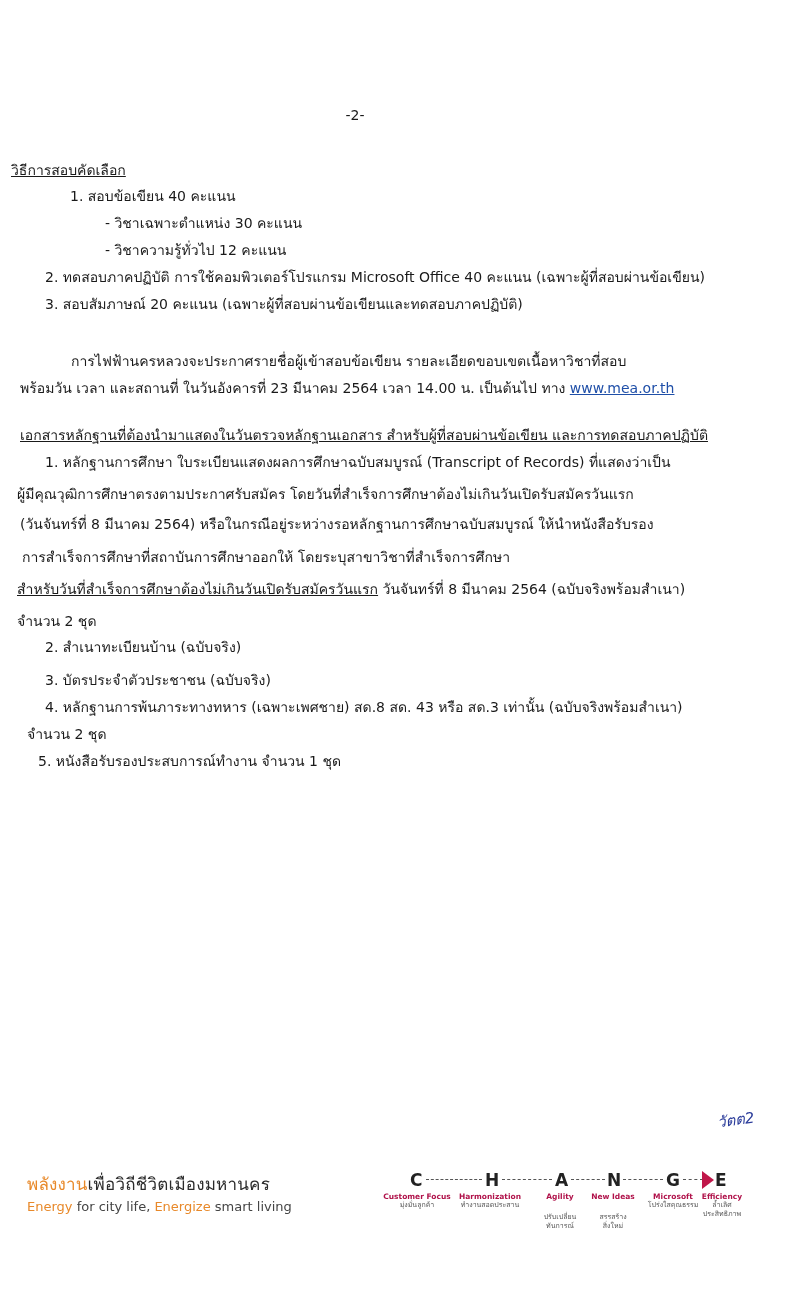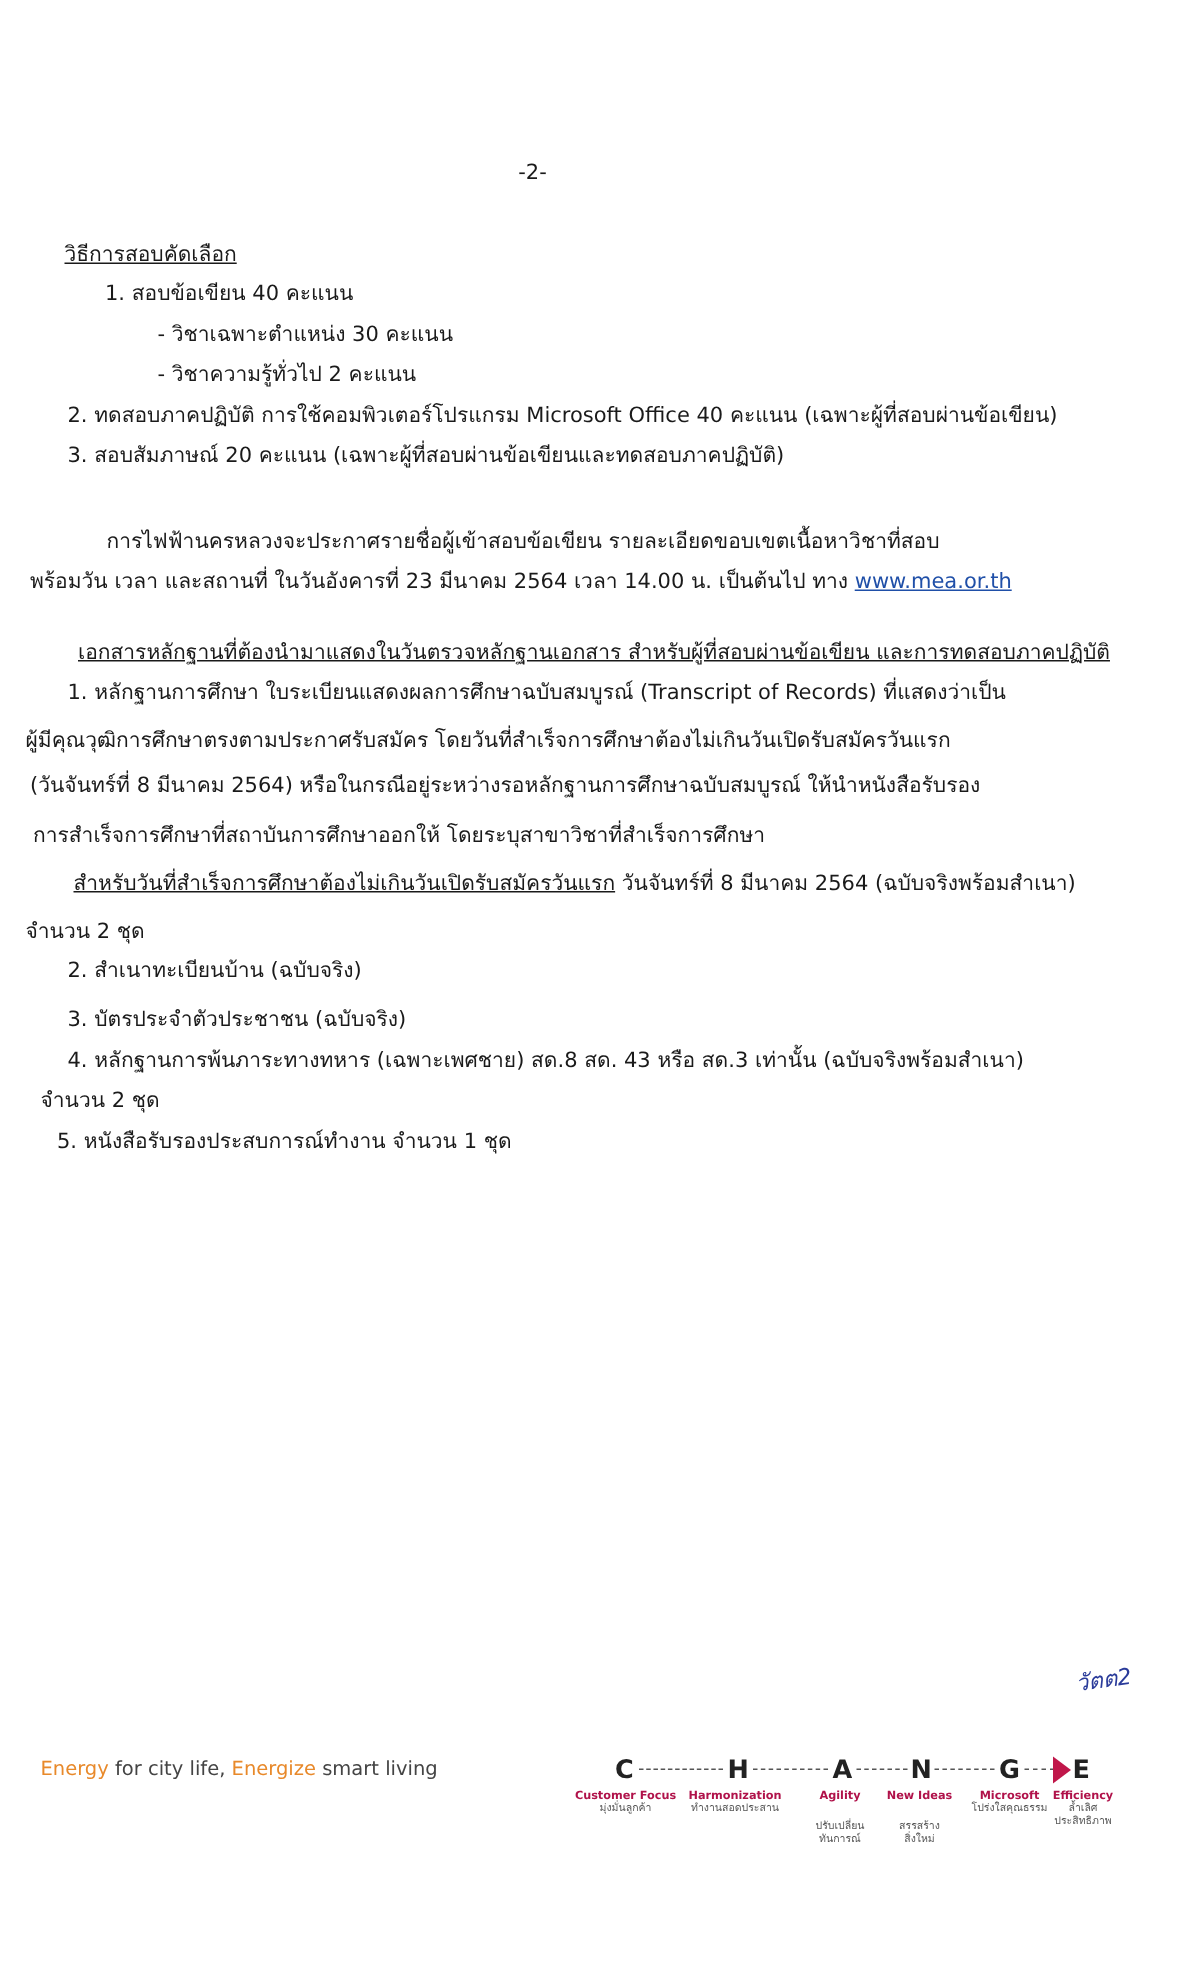--- a/index.html
+++ b/index.html
@@ -6,21 +6,21 @@
     body {
       width: 800px; height: 1307px; position: relative; overflow: hidden;
       font-family: "DejaVu Sans", "Liberation Sans", sans-serif;
       color: #1a1a1a;
     }
     .page-number {
       position: absolute; top: 107px; left: 0; width: 710px; text-align: center;
       font-size: 14px;
     }
     .line { position: absolute; font-size: 14px; white-space: nowrap; line-height: 20px; }
-    .u { text-decoration: underline; margin-left: 32px; }
+    .u { text-decoration: underline; }
     .link { color: #1f4fa8; text-decoration: underline; }
     .footer-left { position: absolute; left: 27px; top: 1170px; }
     .slogan-th { font-size: 17px; color: #2b2b2b; white-space: nowrap; letter-spacing: 0.2px; }
     .slogan-th .hl { color: #e8892a; }
     .slogan-en { font-size: 13px; color: #444; margin-top: 2px; white-space: nowrap; }
     .slogan-en .hl { color: #e8892a; }
     .change { position: absolute; left: 410px; top: 1170px; width: 330px; height: 60px; }
     .change .letters { position: absolute; top: 0; left: 0; width: 330px; height: 20px; }
     .change .letter { position: absolute; top: 0; font-size: 17px; font-weight: bold; color: #222; }
     .change .dash { position: absolute; top: 9px; height: 0; border-top: 1px dashed #555; }
@@ -38,21 +38,21 @@
     }
   </style>
 </head>
 <body>
 
 <div class="page-number">-2-</div>
 
 <div class="line u" style="left:11px; top:160px;">วิธีการสอบคัดเลือก</div>
 <div class="line" style="left:45px; top:186px;margin-left:25px;">1. สอบข้อเขียน 40 คะแนน</div>
 <div class="line" style="left:105px; top:213px;text-align:center;">-     วิชาเฉพาะตำแหน่ง 30 คะแนน</div>
-<div class="line" style="left:105px; top:240px;">-     วิชาความรู้ทั่วไป 2 คะแนน</div>
+<div class="line" style="left:105px; top:240px;">-     วิชาความรู้ทั่วไป 12 คะแนน</div>
 <div class="line" style="left:45px; top:267px;">2. ทดสอบภาคปฏิบัติ การใช้คอมพิวเตอร์โปรแกรม Microsoft Office 40 คะแนน (เฉพาะผู้ที่สอบผ่านข้อเขียน)</div>
 <div class="line" style="left:45px; top:294px;">3. สอบสัมภาษณ์ 20 คะแนน (เฉพาะผู้ที่สอบผ่านข้อเขียนและทดสอบภาคปฏิบัติ)</div>
 
 <div class="line" style="left:71px; top:351px;">การไฟฟ้านครหลวงจะประกาศรายชื่อผู้เข้าสอบข้อเขียน  รายละเอียดขอบเขตเนื้อหาวิชาที่สอบ</div>
 <div class="line" style="left:20px; top:378px;">
   <span>พร้อมวัน เวลา และสถานที่ ในวันอังคารที่ 23 มีนาคม 2564 เวลา 14.00 น. เป็นต้นไป ทาง </span><a class="link">www.mea.or.th</a>
 </div>
 
 <div class="line u" style="left:20px; top:425px;">เอกสารหลักฐานที่ต้องนำมาแสดงในวันตรวจหลักฐานเอกสาร สำหรับผู้ที่สอบผ่านข้อเขียน และการทดสอบภาคปฏิบัติ</div>
 <div class="line" style="left:45px; top:452px;">1. หลักฐานการศึกษา ใบระเบียนแสดงผลการศึกษาฉบับสมบูรณ์ (Transcript of Records) ที่แสดงว่าเป็น</div>
@@ -65,20 +65,23 @@
 <div class="line" style="left:17px; top:611px;">จำนวน 2 ชุด</div>
 <div class="line" style="left:45px; top:637px;">2. สำเนาทะเบียนบ้าน (ฉบับจริง)</div>
 <div class="line" style="left:45px; top:670px;">3. บัตรประจำตัวประชาชน  (ฉบับจริง)</div>
 <div class="line" style="left:45px; top:697px;">4. หลักฐานการพ้นภาระทางทหาร (เฉพาะเพศชาย) สด.8 สด. 43 หรือ สด.3 เท่านั้น (ฉบับจริงพร้อมสำเนา)</div>
 <div class="line" style="left:27px; top:724px;">จำนวน 2 ชุด</div>
 <div class="line" style="left:38px; top:751px;">5. หนังสือรับรองประสบการณ์ทำงาน จำนวน 1 ชุด</div>
 
 <div class="handwriting">วัตต2</div>
 
 <div class="footer-left">
+  <div class="slogan-th">
+    <span class="hl">พลังงาน</span><span>เพื่อวิถีชีวิตเมืองมหานคร</span>
+  </div>
   <div class="slogan-en">
     <span class="hl">Energy</span><span> for city life, </span><span class="hl">Energize</span><span> smart living</span>
   </div>
 </div>
 
 <div class="change">
   <div class="letters">
     <span class="letter" style="left:0px;">C</span>
     <span class="dash" style="left:16px; width:56px;"></span>
     <span class="letter" style="left:75px;">H</span>

